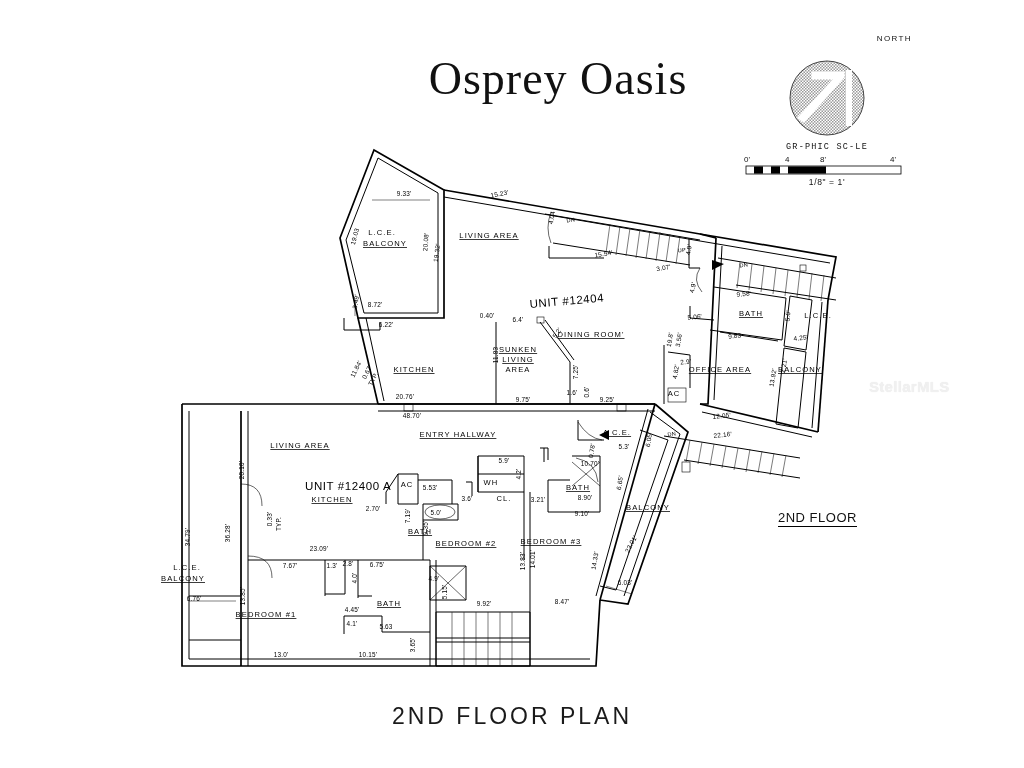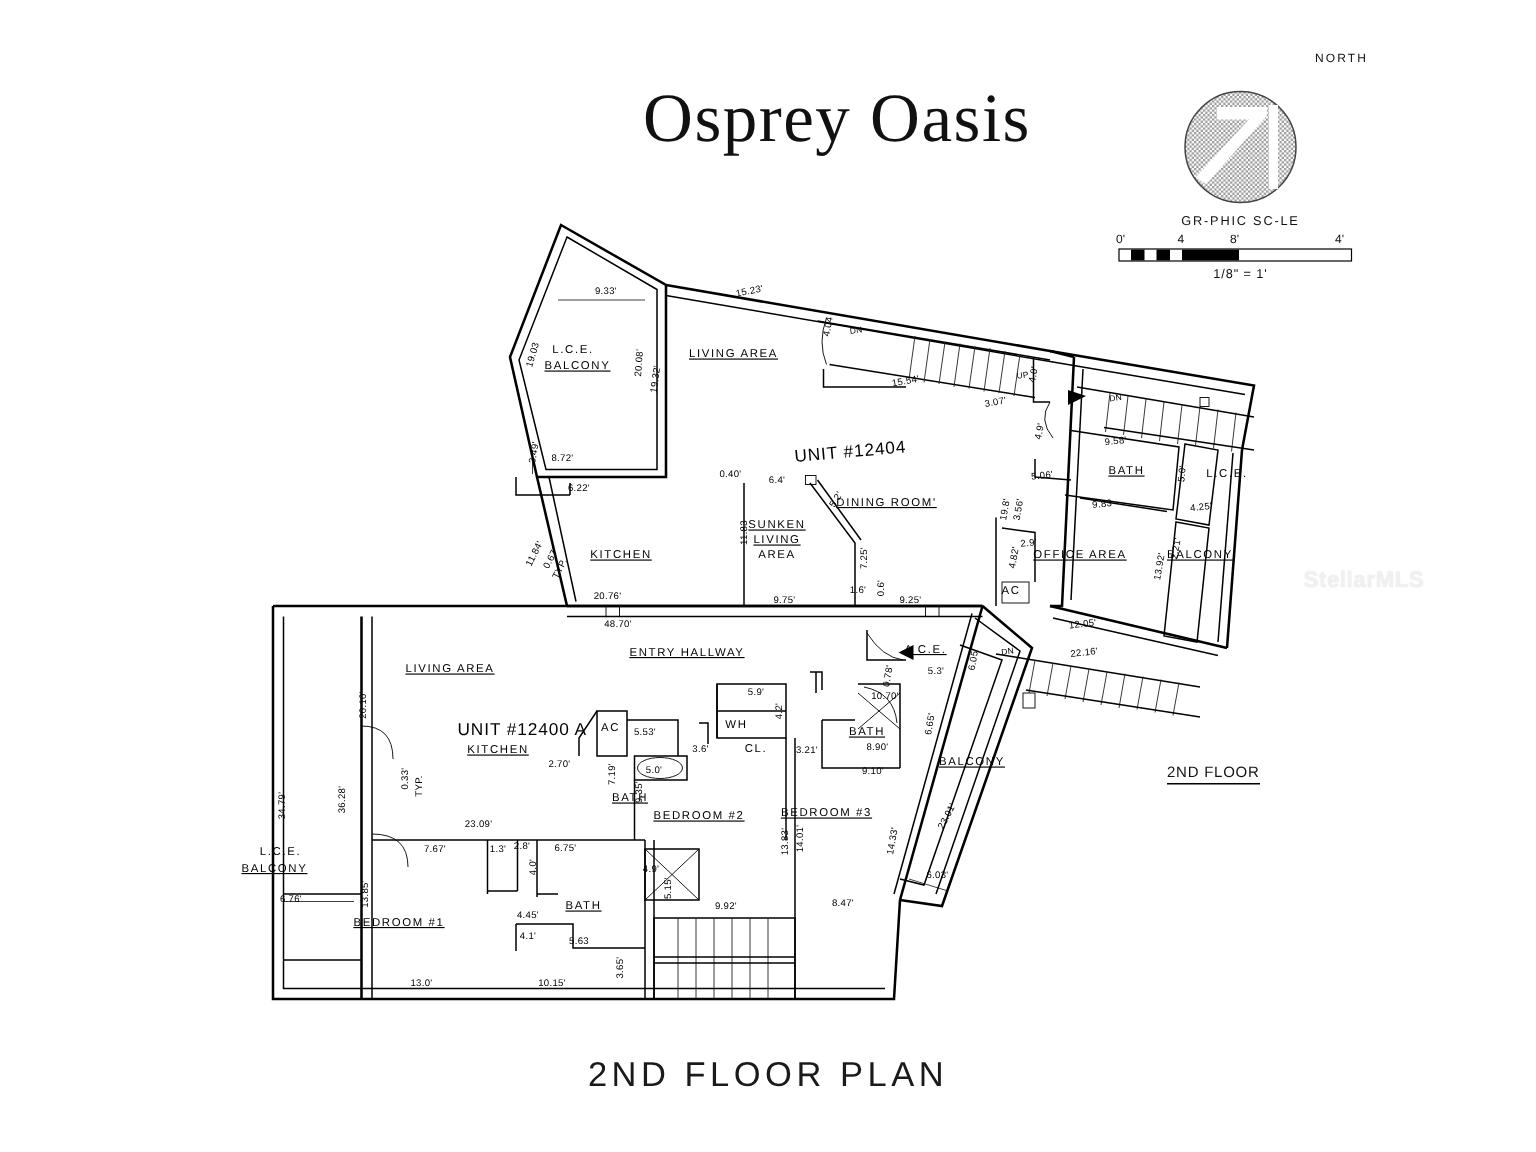--- a/index.html
+++ b/index.html
@@ -64,20 +64,21 @@
     color: #111;
   }
   .scale-label {
     position: absolute;
     left: 0; top: 108px;
     width: 170px;
     text-align: center;
     font-size: 8.5px;
     letter-spacing: 1.2px;
     color: #111;
+    font-family: Liberation Mono, monospace;
   }
   .scale-eq {
     position: absolute;
     left: 0; top: 143px;
     width: 170px;
     text-align: center;
     font-size: 8.5px;
     letter-spacing: 0.6px;
     color: #111;
   }
@@ -90,21 +91,21 @@
   .scale-ticks span {
     position: absolute;
     font-size: 8px;
     color: #111;
   }
   
   .floor-tag {
     position: absolute;
     left: 778px;
     top: 510px;
-    font-size: 10px;
+    font-size: 13px;
     letter-spacing: 0.5px;
     border-bottom: 1.6px solid #000;
     padding-bottom: 1px;
     color: #111;
   }
   
   .watermark {
     position: absolute;
     left: 869px;
     top: 378px;

